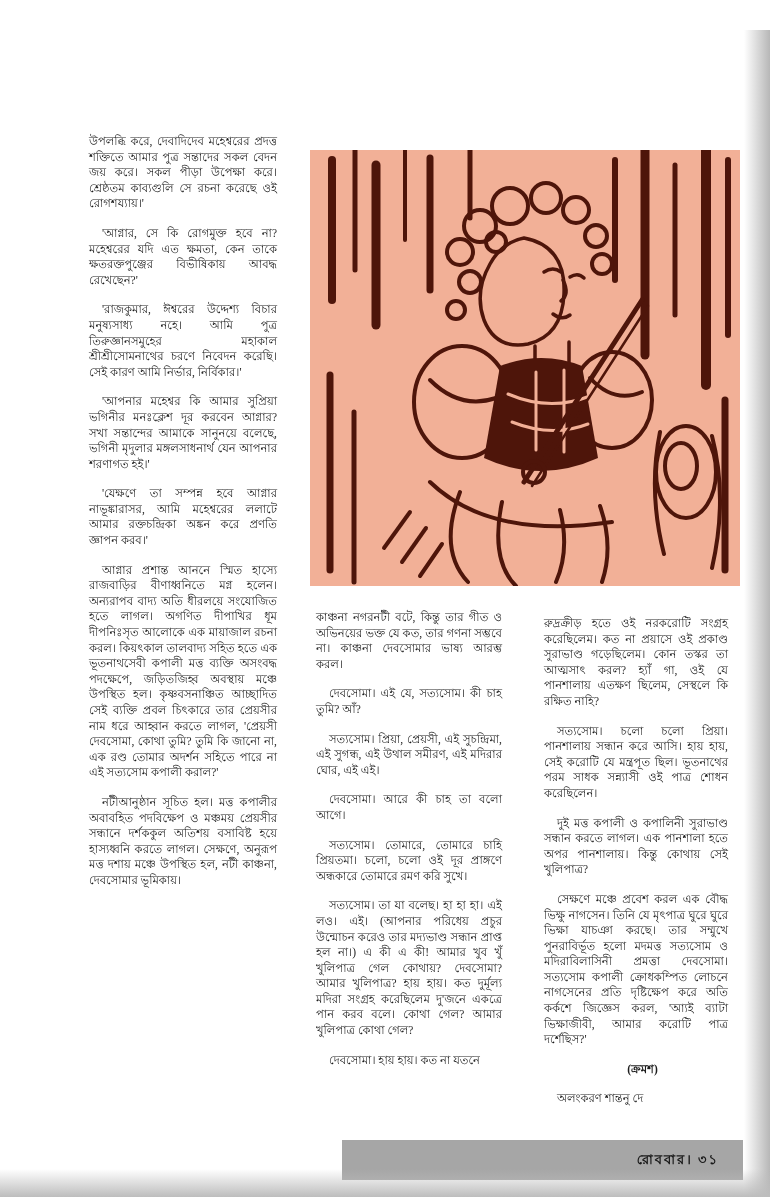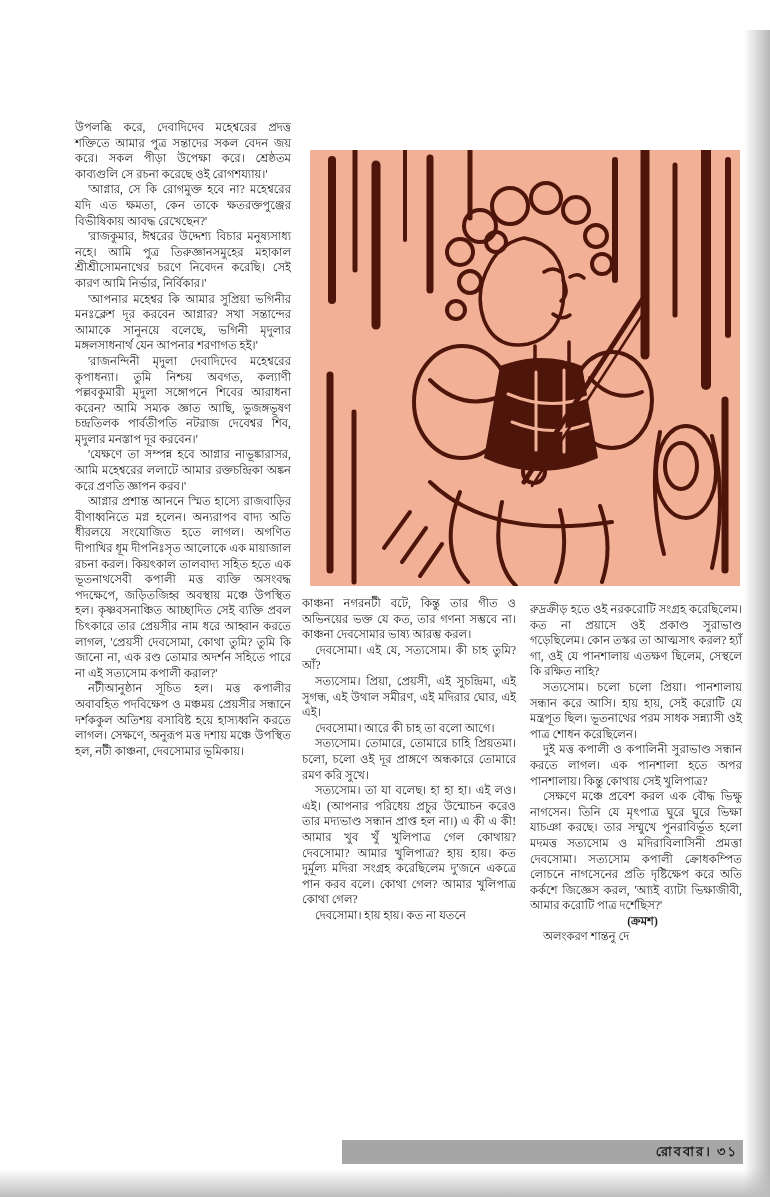--- a/index.html
+++ b/index.html
@@ -1,38 +1,38 @@
 <!DOCTYPE html>
 <html><head>
 <meta charset="utf-8">
 <style>
   html,body{margin:0;padding:0;background:#d8d8d8;}
   .sheet{
     position:relative;width:770px;height:1197px;background:#ffffff;
     font-family:"Liberation Serif", serif;color:#1c1c1c;overflow:hidden;
   }
   .col{position:absolute;text-align:justify;font-size:11.5px;line-height:15.6px;}
-  .col p{margin:0;text-indent:13px;}
+  .col p{margin:14px;text-indent:13px;}
   .col p:first-child{text-indent:0;}
   .col-left{left:75px;top:120px;width:216px;height:1012px;}
   .col-middle{left:302px;top:596px;width:214px;height:545px;}
   .col-right{left:530px;top:602px;width:212px;height:545px;}
   .continued{margin:2px 0 0 0;text-align:center;font-weight:bold;}
   .credit{margin:8px 0 0 0;text-align:left;font-weight:normal;}
   figure.illustration{
     position:absolute;left:310px;top:150px;width:430px;height:436px;margin:0;
   }
   figure.illustration svg{display:block;width:100%;height:100%;}
   .ink{stroke:#4e150a;fill:none;stroke-linecap:round;}
   .ink-fill{fill:#4e150a;stroke:none;}
   .pink-line{stroke:#f2b097;fill:none;stroke-linecap:round;}
   .footer-bar{
-    position:absolute;left:342px;top:1140px;width:401px;height:24px;
+    position:absolute;left:342px;top:1140px;width:401px;height:40px;
     background:#a6a6a6;display:flex;align-items:center;justify-content:flex-end;
-    padding-right:5px;box-sizing:border-box;font-size:13px;font-weight:bold;
+    padding-right:24px;box-sizing:border-box;font-size:13px;font-weight:bold;
     letter-spacing:2px;color:#191919;
   }
   .edge-right{
     position:absolute;top:30px;right:0;width:26px;height:1167px;
     background:linear-gradient(to right, rgba(180,180,180,0), #b7b7b7);
   }
   .edge-bottom{
     position:absolute;left:0;bottom:0;width:770px;height:28px;
     background:linear-gradient(to bottom, rgba(180,180,180,0), #bdbdbd);
   }
@@ -40,21 +40,20 @@
 </head>
 <body>
 
 <div class="sheet">
 
   <div class="col col-left">
       <p class="para">উপলব্ধি করে, দেবাদিদেব মহেশ্বরের প্রদত্ত শক্তিতে আমার পুত্র সন্তাদের সকল বেদন জয় করে। সকল পীড়া উপেক্ষা করে। শ্রেষ্ঠতম কাব্যগুলি সে রচনা করেছে ওই রোগশয্যায়।'</p>
       <p class="para">'আগ্নার, সে কি রোগমুক্ত হবে না? মহেশ্বরের যদি এত ক্ষমতা, কেন তাকে ক্ষতরক্তপুঞ্জের বিভীষিকায় আবদ্ধ রেখেছেন?'</p>
       <p class="para">'রাজকুমার, ঈশ্বরের উদ্দেশ্য বিচার মনুষ্যসাধ্য নহে। আমি পুত্র তিরুজ্ঞানসমুহের মহাকাল শ্রীশ্রীসোমনাথের চরণে নিবেদন করেছি। সেই কারণ আমি নির্ভার, নির্বিকার।'</p>
       <p class="para">'আপনার মহেশ্বর কি আমার সুপ্রিয়া ভগিনীর মনঃক্লেশ দূর করবেন আগ্নার? সখা সন্তান্দের আমাকে সানুনয়ে বলেছে, ভগিনী মৃদুলার মঙ্গলসাধনার্থ যেন আপনার শরণাগত হই।'</p>
-      <p class="para">'রাজনন্দিনী মৃদুলা দেবাদিদেব মহেশ্বরের কৃপাধন্যা। তুমি নিশ্চয় অবগত, কল্যাণী পল্লবকুমারী মৃদুলা সঙ্গোপনে শিবের আরাধনা করেন? আমি সম্যক জ্ঞাত আছি, ভুজঙ্গভূষণ চন্দ্রতিলক পার্বতীপতি নটরাজ দেবেশ্বর শিব, মৃদুলার মনস্তাপ দূর করবেন।'</p>
       <p class="para">'যেক্ষণে তা সম্পন্ন হবে আগ্নার নাভূঙ্কারাসর, আমি মহেশ্বরের ললাটে আমার রক্তচন্দ্রিকা অঙ্কন করে প্রণতি জ্ঞাপন করব।'</p>
       <p class="para">আগ্নার প্রশান্ত আননে স্মিত হাস্যে রাজবাড়ির বীণাধ্বনিতে মগ্ন হলেন। অন্যরাপব বাদ্য অতি ধীরলয়ে সংযোজিত হতে লাগল। অগণিত দীপাখির ধূম দীপনিঃসৃত আলোকে এক মায়াজাল রচনা করল। কিয়ৎকাল তালবাদ্য সহিত হতে এক ভূতনাথসেবী কপালী মত্ত ব্যক্তি অসংবদ্ধ পদক্ষেপে, জড়িতজিহ্ব অবস্থায় মঞ্চে উপস্থিত হল। কৃষ্ণবসনাঞ্চিত আচ্ছাদিত সেই ব্যক্তি প্রবল চিৎকারে তার প্রেয়সীর নাম ধরে আহ্বান করতে লাগল, 'প্রেয়সী দেবসোমা, কোথা তুমি? তুমি কি জানো না, এক রণ্ড তোমার অদর্শন সহিতে পারে না এই সত্যসোম কপালী করাল?'</p>
       <p class="para">নটীআনুষ্ঠান সূচিত হল। মত্ত কপালীর অবাবহিত পদবিক্ষেপ ও মঞ্চময় প্রেয়সীর সন্ধানে দর্শককুল অতিশয় বসাবিষ্ট হয়ে হাস্যধ্বনি করতে লাগল। সেক্ষণে, অনুরূপ মত্ত দশায় মঞ্চে উপস্থিত হল, নটী কাঞ্চনা, দেবসোমার ভূমিকায়।</p>
     </div>
 
   <figure class="illustration">
     <svg viewBox="0 0 430 436" xmlns="http://www.w3.org/2000/svg">
       <rect x="0" y="0" width="430" height="436" fill="#f2b097"></rect>
 
       <g class="ink">

